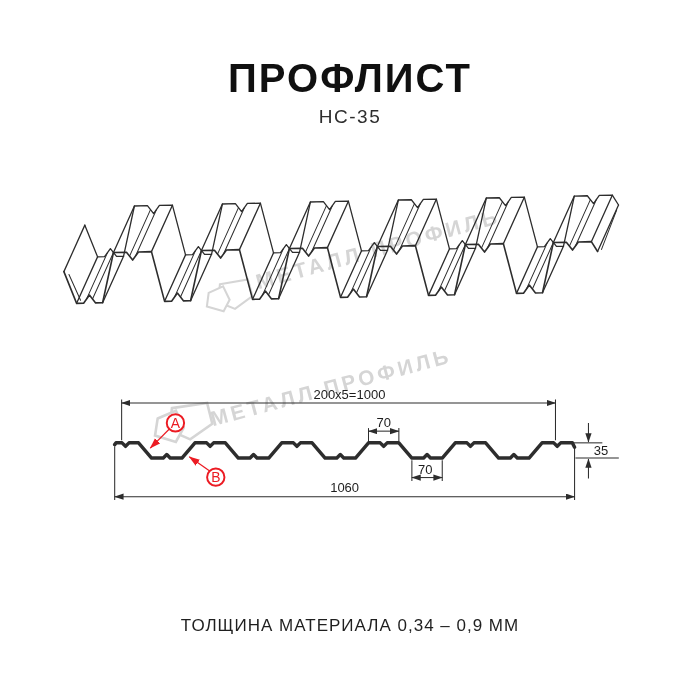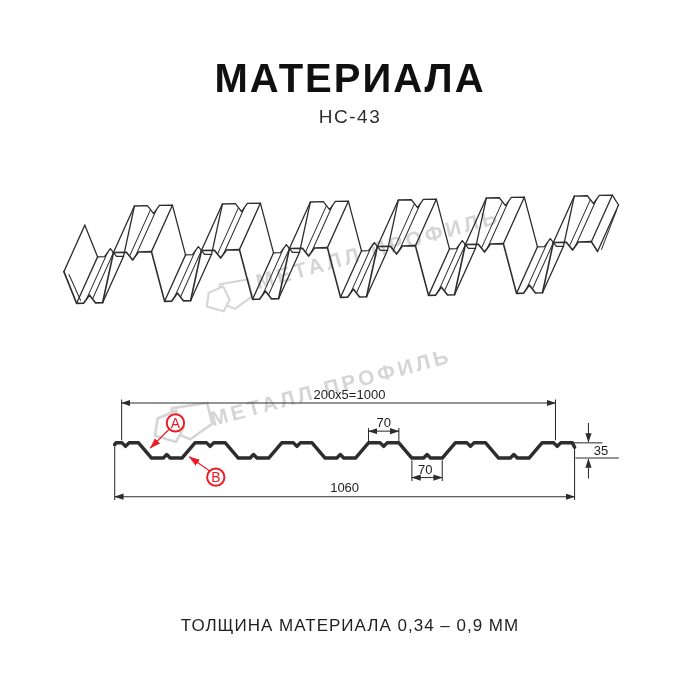--- a/index.html
+++ b/index.html
@@ -13,22 +13,22 @@
          font-size:17px;font-weight:normal;letter-spacing:1px;color:#1f1f1f;}
   #sheet3d{position:absolute;left:56px;top:183px;}
   #xsec{position:absolute;left:93px;top:343px;}
   .wm-text{font-weight:bold;}
   svg text{font-family:"Liberation Sans",sans-serif;}
 </style>
 </head>
 <body>
 <div id="page">
 
-  <div class="title">МАТЕРИАЛА</div>
-  <div class="subtitle">НС-43</div>
+  <div class="title">ПРОФЛИСТ</div>
+  <div class="subtitle">НС-35</div>
 
   <svg id="sheet3d" width="585" height="135" viewBox="0 0 585 135">
     <g transform="rotate(-1.3 300 90)">
       <g id="g3-fill">
           <path d="M8,82 L20,114 L27,114 L33,106 L39,114 L46,114 L58,64 L71,64 L77,72 L83,64 L96,64 L108,114 L115,114 L121,106 L127,114 L134,114 L146,64 L159,64 L165,72 L171,64 L184,64 L196,114 L203,114 L209,106 L215,114 L222,114 L234,64 L247,64 L253,72 L259,64 L272,64 L284,114 L291,114 L297,106 L303,114 L310,114 L322,64 L335,64 L341,72 L347,64 L360,64 L372,114 L379,114 L385,106 L391,114 L398,114 L410,64 L423,64 L429,72 L435,64 L448,64 L460,114 L467,114 L473,106 L479,114 L486,114 L498,64 L511,64 L517,72 L523,64 L536,64 L542,74 L564,28 L558,18 L545,18 L539,26 L533,18 L520,18 L508,68 L501,68 L495,60 L489,68 L482,68 L470,18 L457,18 L451,26 L445,18 L432,18 L420,68 L413,68 L407,60 L401,68 L394,68 L382,18 L369,18 L363,26 L357,18 L344,18 L332,68 L325,68 L319,60 L313,68 L306,68 L294,18 L281,18 L275,26 L269,18 L256,18 L244,68 L237,68 L231,60 L225,68 L218,68 L206,18 L193,18 L187,26 L181,18 L168,18 L156,68 L149,68 L143,60 L137,68 L130,68 L118,18 L105,18 L99,26 L93,18 L80,18 L68,68 L61,68 L55,60 L49,68 L42,68 L30,36 Z" fill="#ffffff" stroke="none"></path>
         </g>
       <g id="g3-wm">
         <g transform="translate(146,93) scale(0.52)" fill="#ffffff" stroke="#d5d5d5" stroke-width="4">
           <polygon points="34,10 88,2 96,34 62,58 30,44"></polygon>
           <polygon points="12,26 40,14 52,40 40,62 8,52"></polygon>

